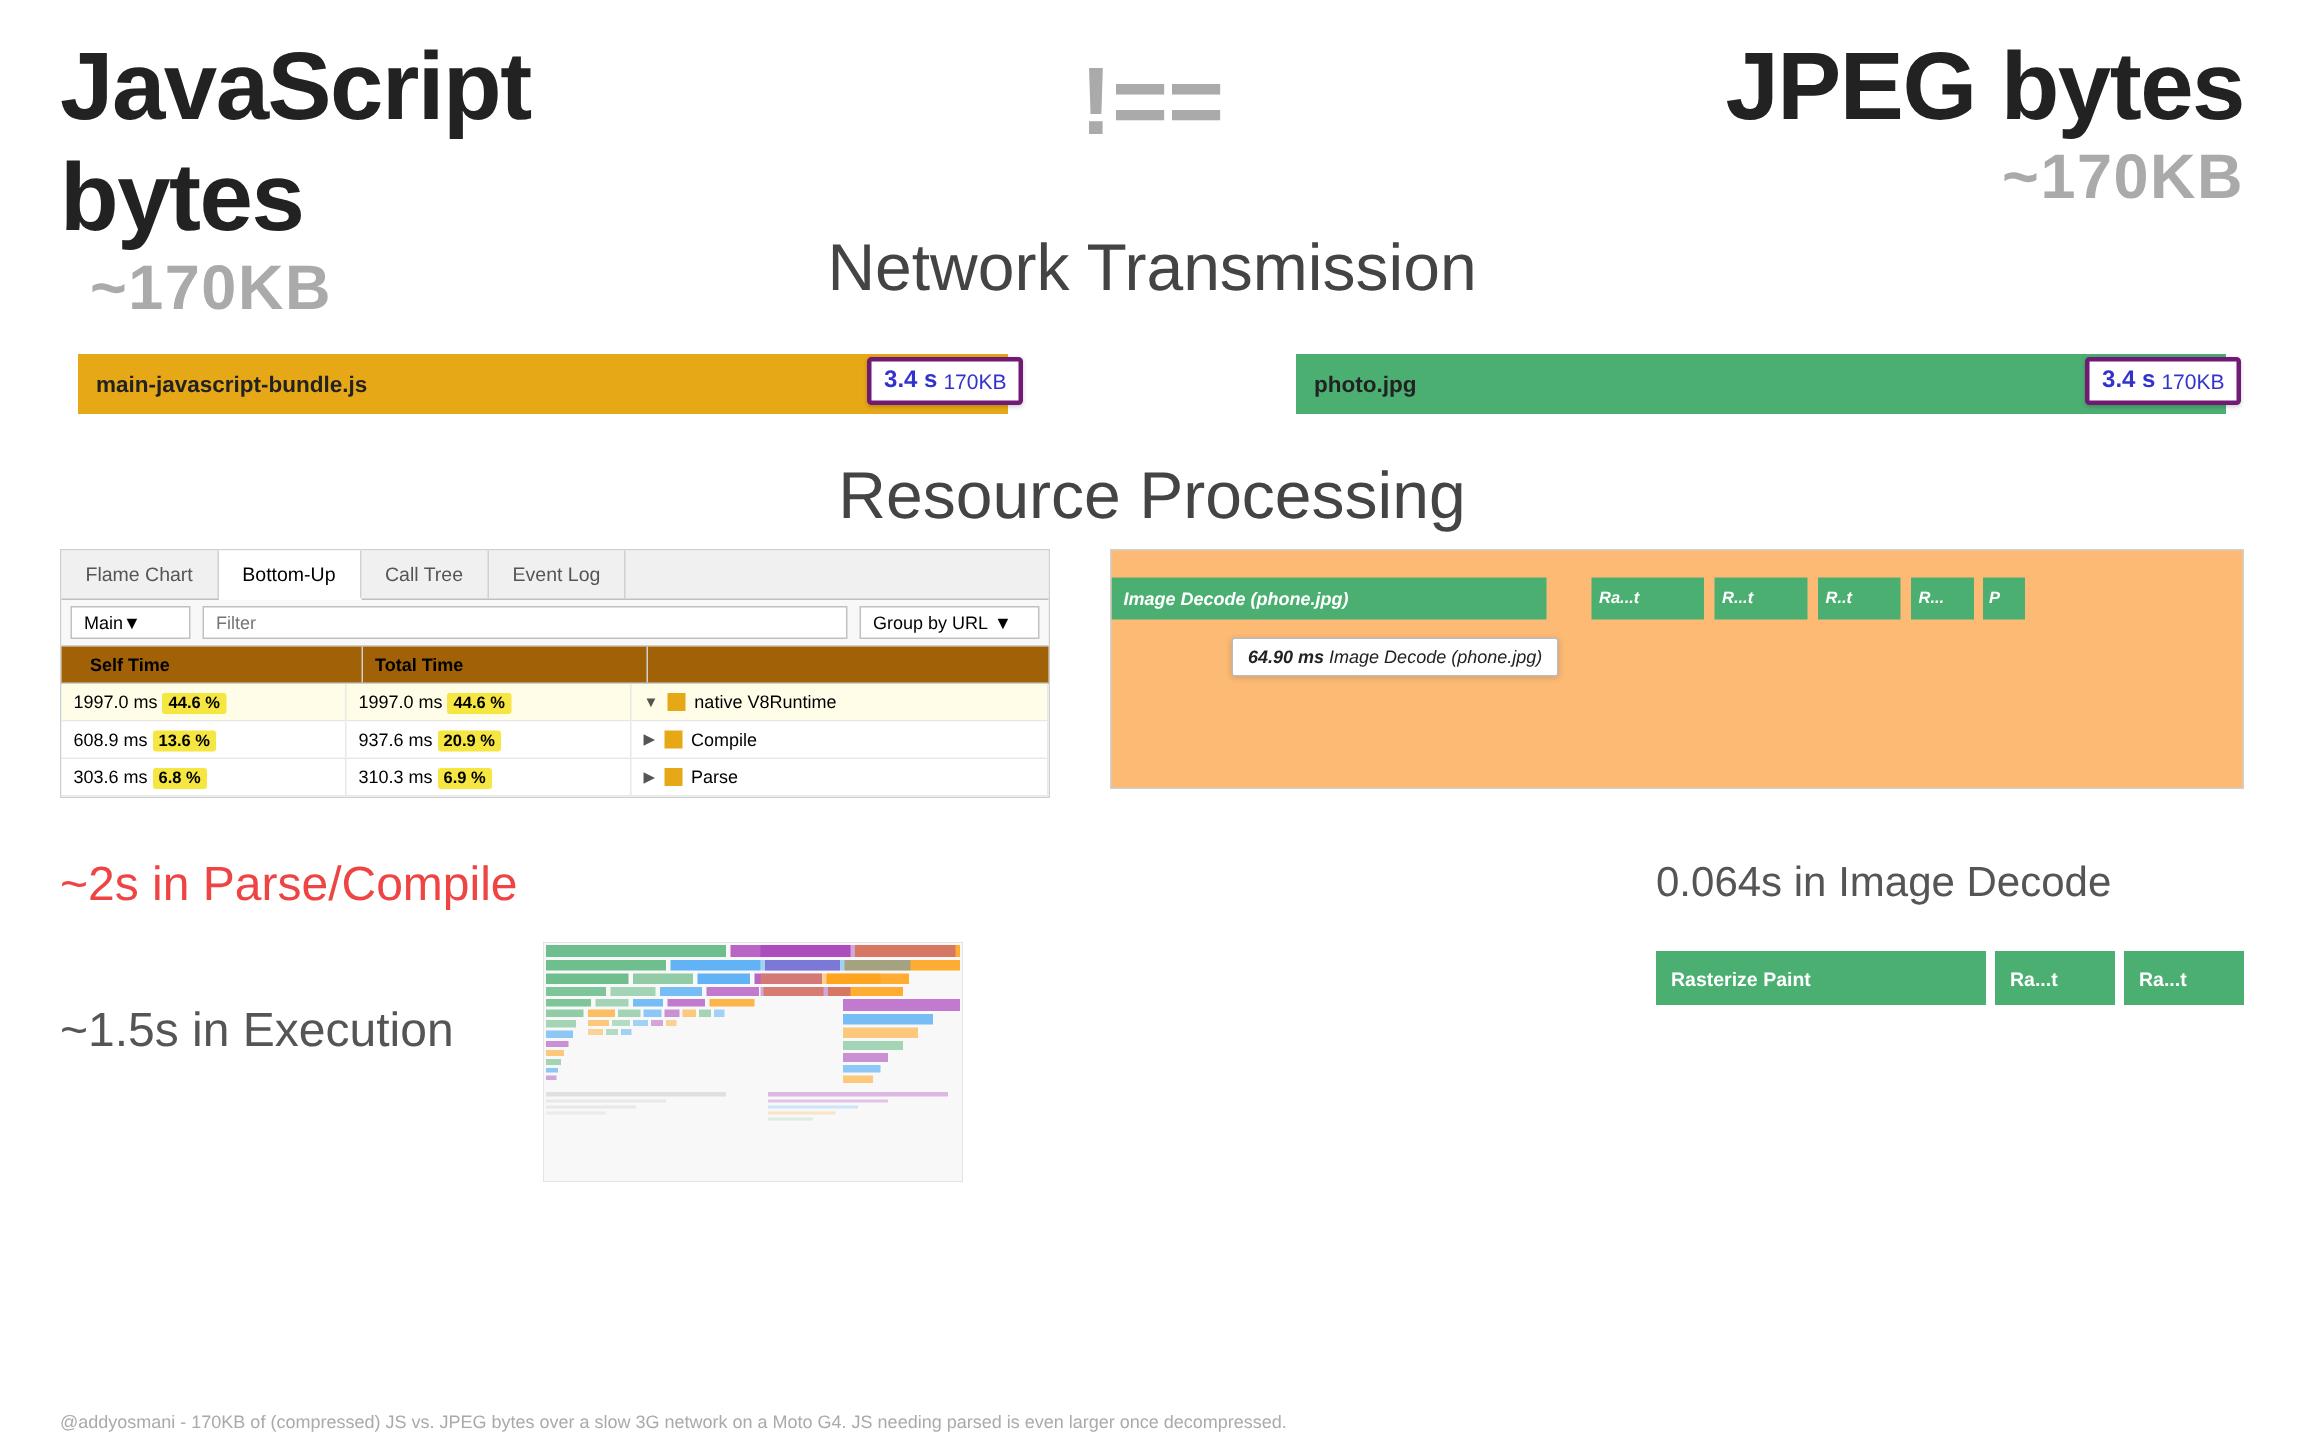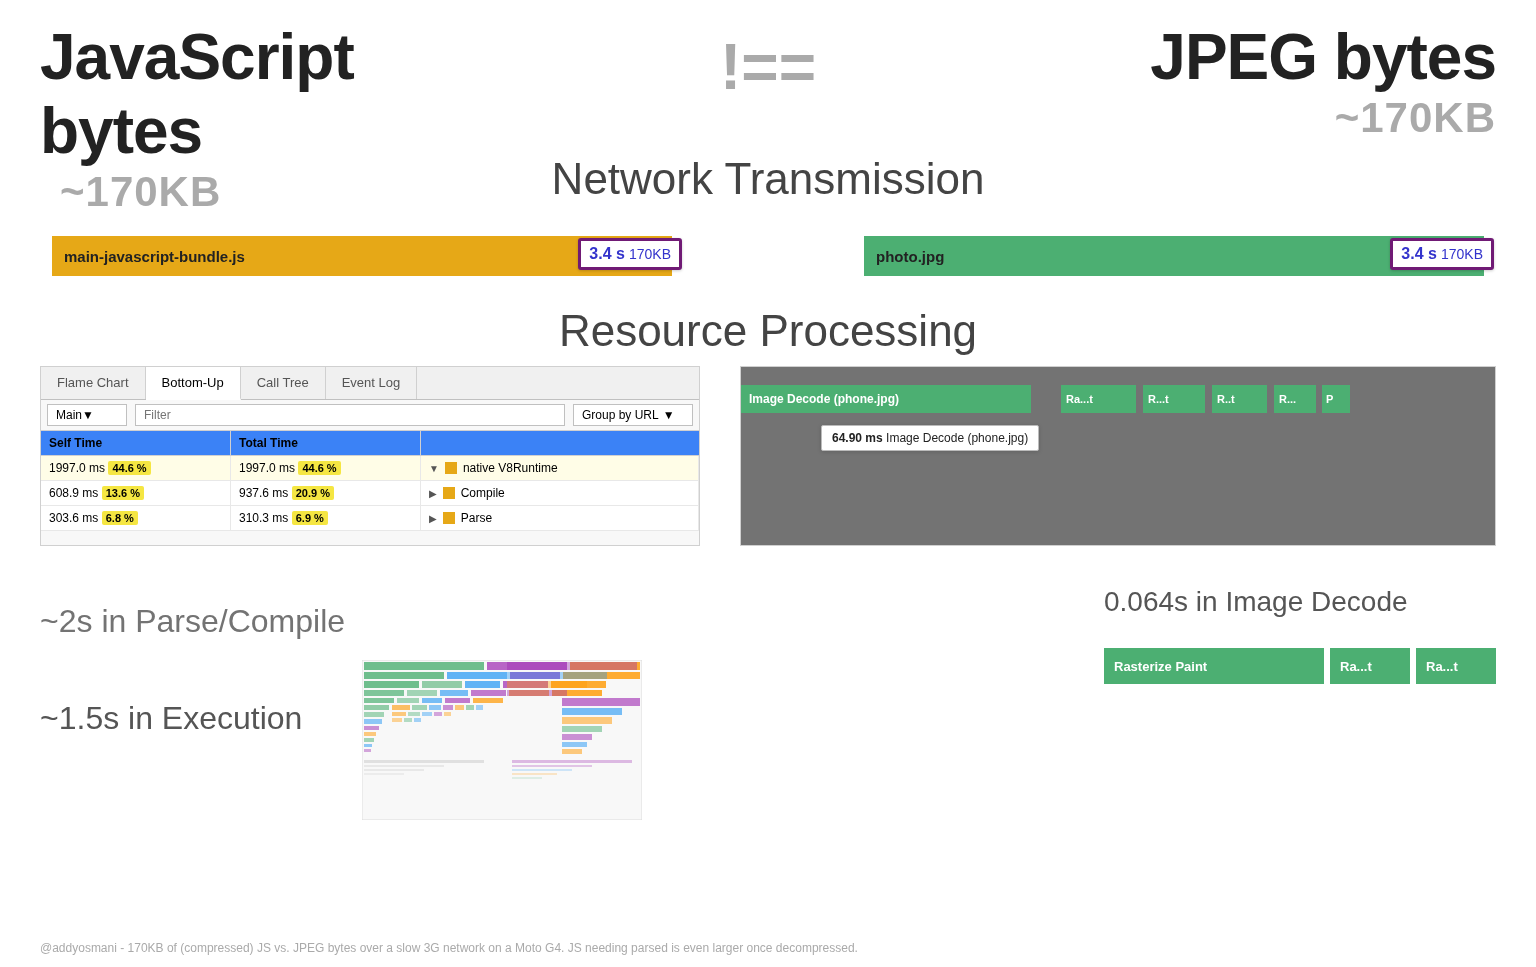--- a/index.html
+++ b/index.html
@@ -165,21 +165,22 @@
       gap: 4px;
       padding: 3px 8px;
       border: 1px solid #c0c0c0;
       background: #fff;
       font-size: 12px;
       min-width: 120px;
     }
     .devtools-header-row {
       display: flex;
       border-bottom: 1px solid #d0d0d0;
-      background: #3b82f6;
+      background: #a16207;
+      padding-left: 11px;
     }
     .col-self { width: 190px; padding: 5px 8px; font-size: 12px; font-weight: bold; border-right: 1px solid #d0d0d0; }
     .col-total { width: 190px; padding: 5px 8px; font-size: 12px; font-weight: bold; border-right: 1px solid #d0d0d0; }
     .col-activity { flex: 1; padding: 5px 8px; font-size: 12px; font-weight: bold; }
     .devtools-row {
       display: flex;
       border-bottom: 1px solid #e8e8e8;
       background: #fff;
     }
     .devtools-row.highlight {
@@ -245,22 +246,22 @@
     }
 
     
     .bottom-section {
       display: flex;
       justify-content: space-between;
       padding: 20px 40px 0 40px;
     }
     .parse-compile-text {
       font-size: 32px;
-      color: #737373;
-      margin-top: 37px;
+      color: #ef4444;
+      margin-top: 19px;
     }
     .execution-text {
       font-size: 32px;
       color: #555;
       margin-top: 40px;
     }
     .flame-thumbnail {
       width: 280px;
       height: 160px;
       margin-left: 20px;
@@ -448,21 +449,21 @@
       </div>
       <div class="cell cell-activity">
         <span class="triangle">▶</span>
         <span class="activity-icon"></span>
         <span>Parse</span>
       </div>
     </div>
   </div>
 
   <div class="devtools-right-panel">
-    <div class="flame-bars" style="position:relative; height:180px; border:1px solid #d0d0d0; background:#737373; overflow:hidden;">
+    <div class="flame-bars" style="position:relative; height:160px; border:1px solid #d0d0d0; background:#fdba74; overflow:hidden;font-style:italic;">
 
       <div class="flame-bar" style="left:0;top:18px;width:290px;height:28px;background:#4caf72;position:absolute;color:#fff;font-size:12px;font-weight:bold;padding:0 8px;display:flex;align-items:center;white-space:nowrap;overflow:hidden;">
         Image Decode (phone.jpg)
       </div>
       <div class="flame-bar" style="left:320px;top:18px;width:75px;height:28px;background:#4caf72;position:absolute;color:#fff;font-size:11px;font-weight:bold;padding:0 5px;display:flex;align-items:center;overflow:hidden;">
         Ra...t
       </div>
       <div class="flame-bar" style="left:402px;top:18px;width:62px;height:28px;background:#4caf72;position:absolute;color:#fff;font-size:11px;font-weight:bold;padding:0 5px;display:flex;align-items:center;overflow:hidden;">
         R...t
       </div>

